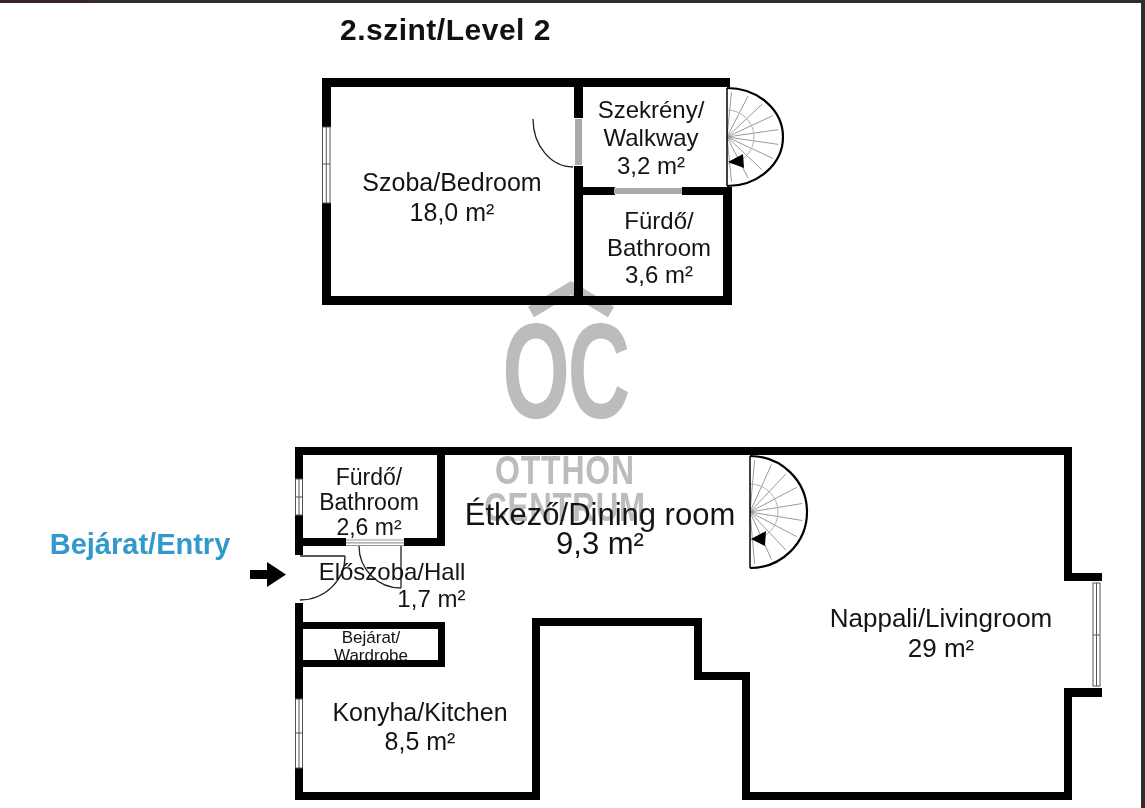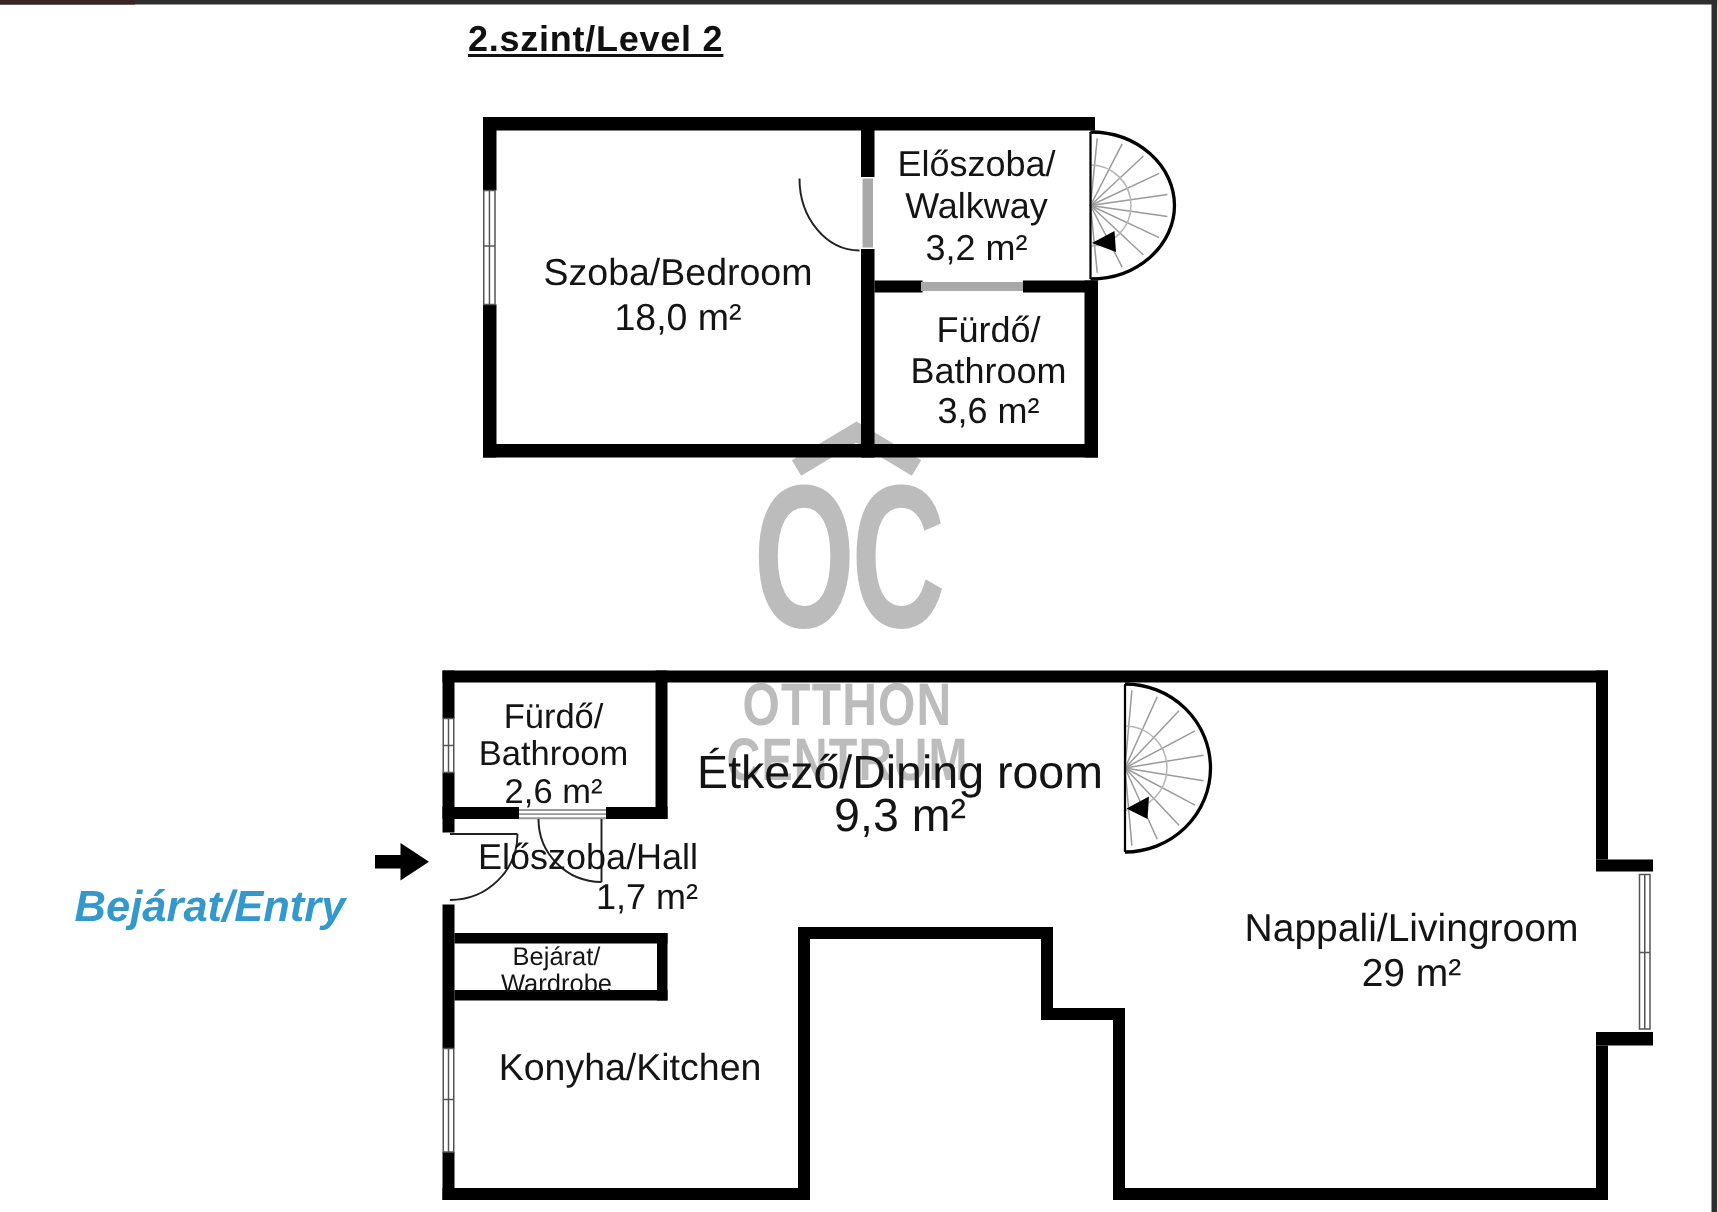--- a/index.html
+++ b/index.html
@@ -7,23 +7,23 @@
           font-family:"Liberation Sans",sans-serif;color:#111;}
   .frame-top{position:absolute;left:0;top:0;width:1145px;height:3px;background:#2e2e2e;z-index:5;}
   .frame-top-left{position:absolute;left:0;top:0;width:90px;height:3px;background:#3a2525;z-index:6;}
   .frame-right{position:absolute;right:0;top:0;width:4px;height:808px;background:#2e2e2e;z-index:5;}
   .layer{position:absolute;left:0;top:0;width:1145px;height:808px;}
   .wm{z-index:1;}
   .plan{z-index:2;}
   .labels{z-index:3;pointer-events:none;}
   .room-label{position:absolute;transform:translateX(-50%);text-align:center;white-space:nowrap;color:#141414;}
   .wm-text{position:absolute;color:#bcbcbc;font-weight:bold;white-space:nowrap;transform-origin:50% 0;}
-  .floor-title{position:absolute;left:312px;top:13px;font-size:24px;font-weight:bold;letter-spacing:0.5px;text-decoration:underline;}
-  .entry-label{position:absolute;left:140px;top:589px;transform:translateX(-50%);
-               font-size:29px;line-height:32px;font-weight:bold;color:#3399CC;white-space:nowrap;font-style:italic;}
+  .floor-title{position:absolute;left:340px;top:13px;font-size:30px;font-weight:bold;letter-spacing:0.5px;}
+  .entry-label{position:absolute;left:140px;top:528px;transform:translateX(-50%);
+               font-size:29px;line-height:32px;font-weight:bold;color:#3399CC;white-space:nowrap;}
 </style>
 </head>
 <body>
 
 <div class="canvas">
 
   <div class="frame-top"></div>
   <div class="frame-top-left"></div>
   <div class="frame-right"></div>
 
@@ -164,21 +164,21 @@
     <div class="floor-title">2.szint/Level 2</div>
 
     <div class="entry-label">Bejárat/Entry</div>
 
     <div class="room-label" style="left:452px;top:167px;font-size:25px;line-height:30px;">
       <div>Szoba/Bedroom</div>
       <div>18,0 m²</div>
     </div>
 
     <div class="room-label" style="left:651px;top:96px;font-size:24px;line-height:28px;">
-      <div>Előszoba/</div>
+      <div>Szekrény/</div>
       <div>Walkway</div>
       <div>3,2 m²</div>
     </div>
 
     <div class="room-label" style="left:659px;top:207px;font-size:24px;line-height:27px;">
       <div>Fürdő/</div>
       <div>Bathroom</div>
       <div>3,6 m²</div>
     </div>
 
@@ -193,20 +193,21 @@
       <div>1,7 m²</div>
     </div>
 
     <div class="room-label" style="left:371px;top:629px;font-size:17px;line-height:18px;">
       <div>Bejárat/</div>
       <div>Wardrobe</div>
     </div>
 
     <div class="room-label" style="left:420px;top:698px;font-size:25px;line-height:29px;">
       <div>Konyha/Kitchen</div>
+      <div>8,5 m²</div>
     </div>
 
     <div class="room-label" style="left:600px;top:500px;font-size:31px;line-height:29px;">
       <div>Étkező/Dining room</div>
       <div>9,3 m²</div>
     </div>
 
     <div class="room-label" style="left:917px;top:603px;font-size:26px;line-height:30px;margin-left:24px;">
       <div>Nappali/Livingroom</div>
       <div>29 m²</div>

